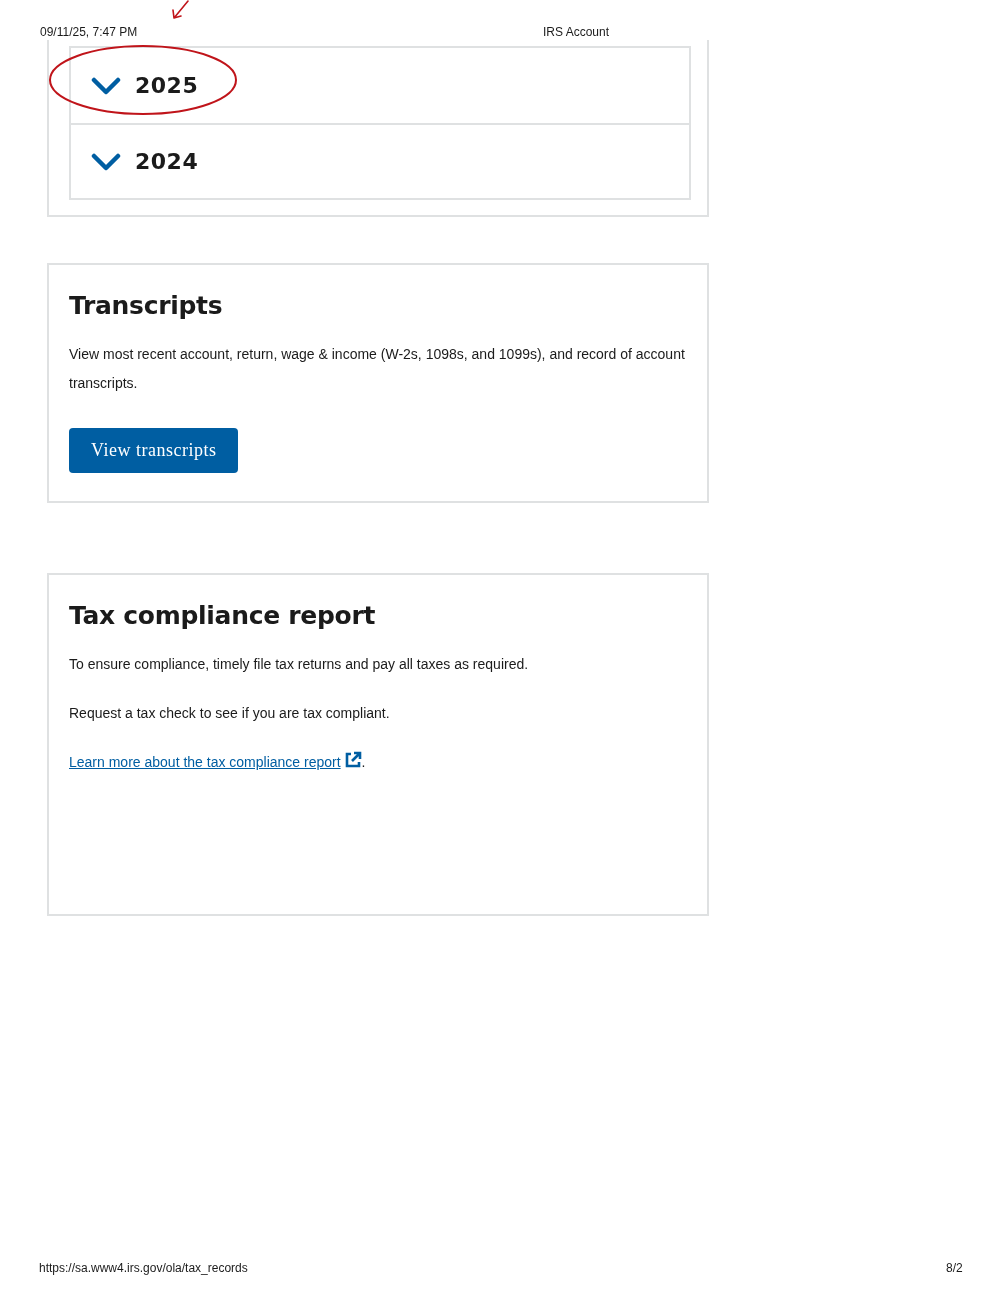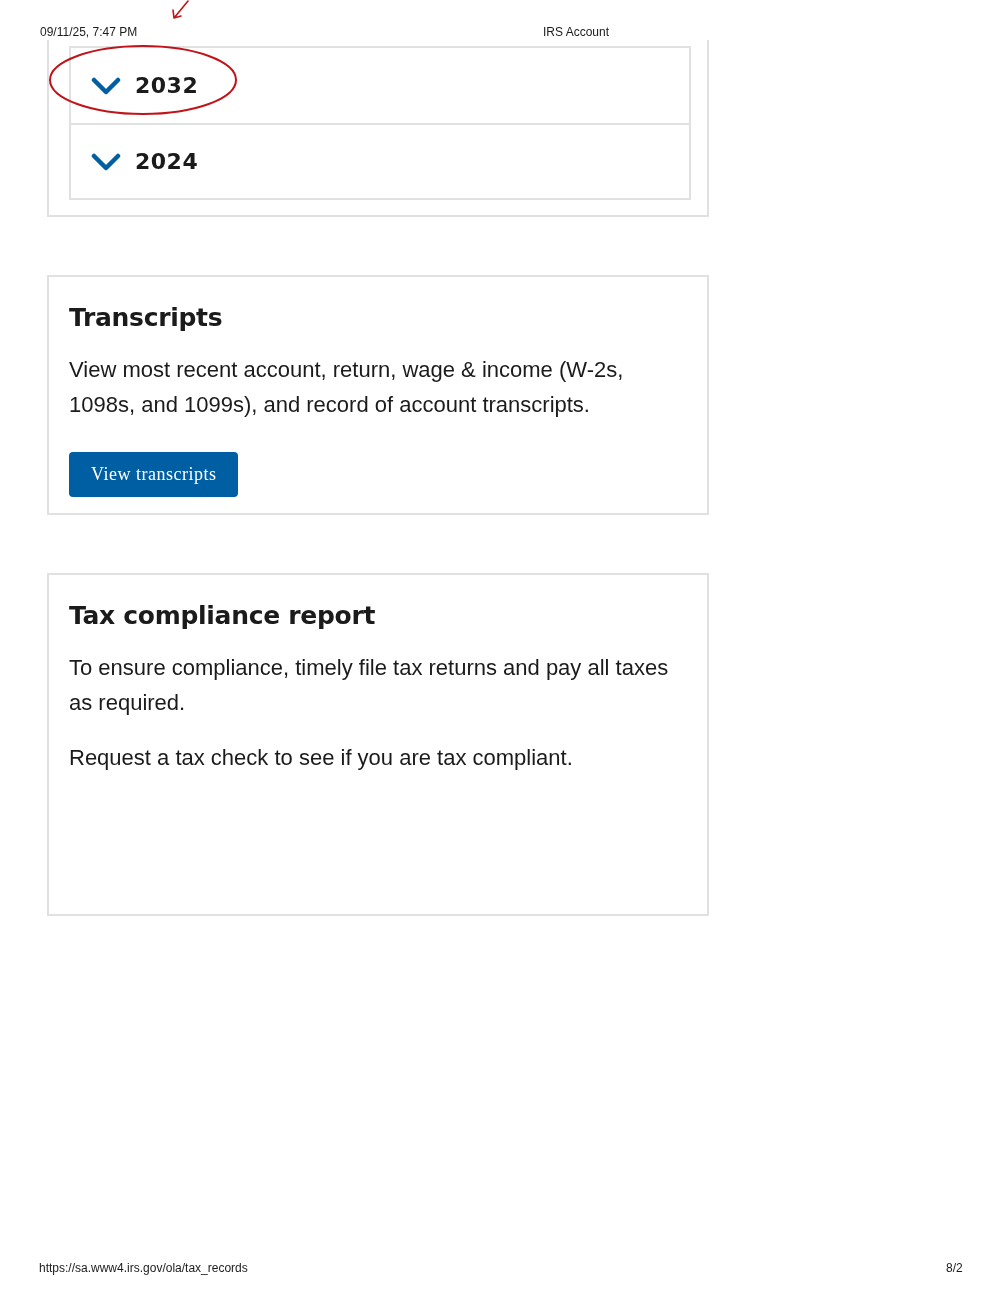--- a/index.html
+++ b/index.html
@@ -12,70 +12,76 @@
   .card { position:absolute; left:47px; width:662px; border:2px solid #dfe1e2; box-sizing:border-box; background:#fff; }
   .card.top { top:40px; height:177px; border-top:none; }
   .accordion { position:absolute; left:20px; width:622px; border:2px solid #dfe1e2; box-sizing:border-box; }
   .acc-item { height:75px; display:flex; align-items:center; padding-left:20px; box-sizing:border-box; }
   .acc-item + .acc-item { border-top:2px solid #dfe1e2; }
   .chev { width:30px; height:20px; margin-right:14px; }
   .acc-label { font-size:22px; font-weight:bold; font-family:"DejaVu Sans", sans-serif; color:#1b1b1b; letter-spacing:0.5px; }
 
   .card-body { padding:22px 20px 20px 20px; }
   h2 { margin:0; font-family:"DejaVu Sans", sans-serif; font-weight:bold; font-size:25px; color:#1b1b1b; letter-spacing:-0.3px; }
-  p { margin:0; font-family:"Liberation Sans", sans-serif; font-size:22px; line-height:35px; color:#1b1b1b; }
+  p { margin:0; font-family:"Liberation Sans", sans-serif; font-size:14px; line-height:29px; color:#1b1b1b; }
   .btn { display:inline-block; background:#005ea2; color:#fff; border-radius:4px; font-size:18px; font-family:Liberation Serif, serif; padding:12px 22px; border:none; letter-spacing:0.5px; }
   a.link { color:#005ea2; text-decoration:underline; }
   .ext-icon { display:inline-block; width:18px; height:18px; vertical-align:-2px; margin-left:3px; }
 
   .annot-ellipse { position:absolute; left:48px; top:44px; width:190px; height:72px; pointer-events:none; }
   .annot-arrow { position:absolute; left:168px; top:0px; width:22px; height:22px; pointer-events:none; }
 </style>
 </head>
 <body>
 
 <div class="print-header">09/11/25, 7:47 PM</div>
 <div class="print-title">IRS Account</div>
 
 <div class="card top">
   <div class="accordion" style="top:6px;">
     <div class="acc-item">
       <svg class="chev" viewBox="0 0 30 20">
           <polyline points="3,4 15,16 27,4" fill="none" stroke="#005ea2" stroke-width="4.5" stroke-linecap="round" stroke-linejoin="round"></polyline>
         </svg>
-      <span class="acc-label">2032</span>
+      <span class="acc-label">2025</span>
     </div>
     <div class="acc-item">
       <svg class="chev" viewBox="0 0 30 20">
           <polyline points="3,4 15,16 27,4" fill="none" stroke="#005ea2" stroke-width="4.5" stroke-linecap="round" stroke-linejoin="round"></polyline>
         </svg>
       <span class="acc-label">2024</span>
     </div>
   </div>
 </div>
 
 <svg class="annot-ellipse" viewBox="0 0 190 72">
     <ellipse cx="95" cy="36" rx="93" ry="34" fill="none" stroke="#c0141a" stroke-width="2"></ellipse>
   </svg>
 <svg class="annot-arrow" viewBox="0 0 22 22">
     <path d="M20,1 L6,18 M6,18 L5,10 M6,18 L13,16" fill="none" stroke="#c0141a" stroke-width="1.6" stroke-linecap="round"></path>
   </svg>
 
-<div class="card" style="top:275px; height:240px;">
+<div class="card" style="top:263px; height:240px;">
   <div class="card-body" style="padding-top:26px;">
     <h2>Transcripts</h2>
     <p style="margin-top:20px; width:620px;">View most recent account, return, wage &amp; income (W-2s, 1098s, and 1099s), and record of account transcripts.</p>
     <div style="margin-top:30px;">
       <button class="btn">View transcripts</button>
     </div>
   </div>
 </div>
 
 <div class="card" style="top:573px; height:343px;">
   <div class="card-body" style="padding-top:26px;">
     <h2>Tax compliance report</h2>
     <p style="margin-top:20px;">To ensure compliance, timely file tax returns and pay all taxes as required.</p>
     <p style="margin-top:20px;">Request a tax check to see if you are tax compliant.</p>
+    <p style="margin-top:20px;">
+      <a class="link" href="#"><span>Learn more about the tax compliance report</span></a><svg class="ext-icon" viewBox="0 0 18 18">
+          <path d="M7,3 H3 V15 H15 V11" fill="none" stroke="#005ea2" stroke-width="2.6"></path>
+          <path d="M10,2 H16 V8 M16,2 L8,10" fill="none" stroke="#005ea2" stroke-width="2.6"></path>
+        </svg><span>.</span>
+    </p>
   </div>
 </div>
 
 <div class="print-footer-url">https://sa.www4.irs.gov/ola/tax_records</div>
 <div class="print-footer-page">8/2</div>
 
 </body></html>

